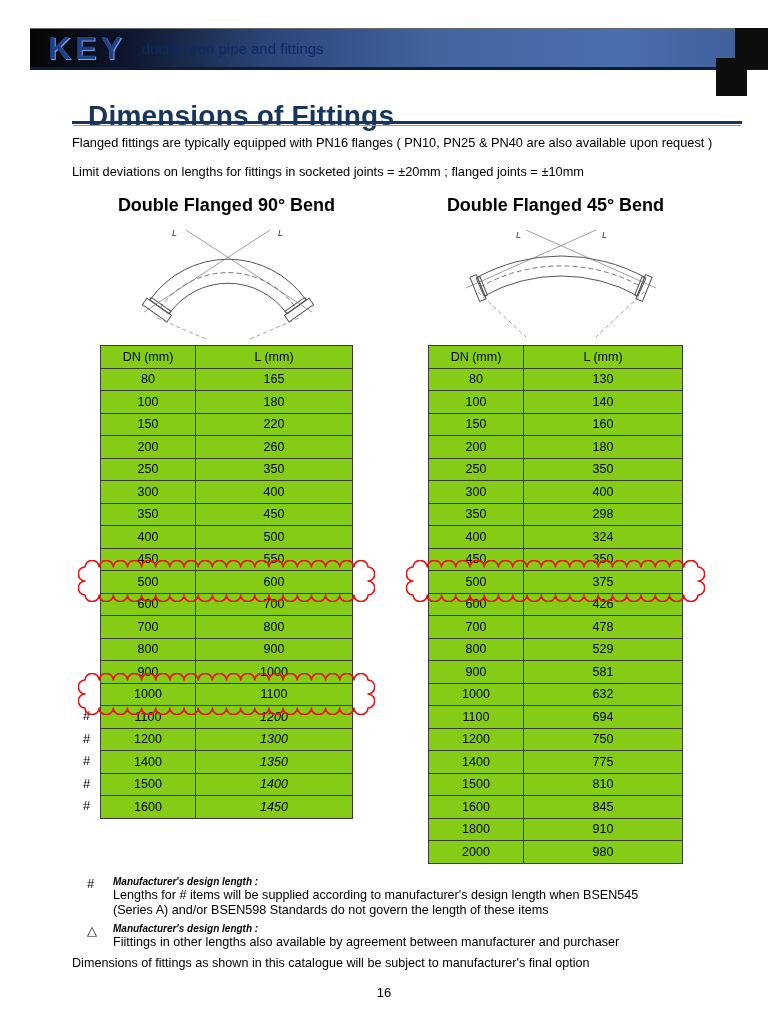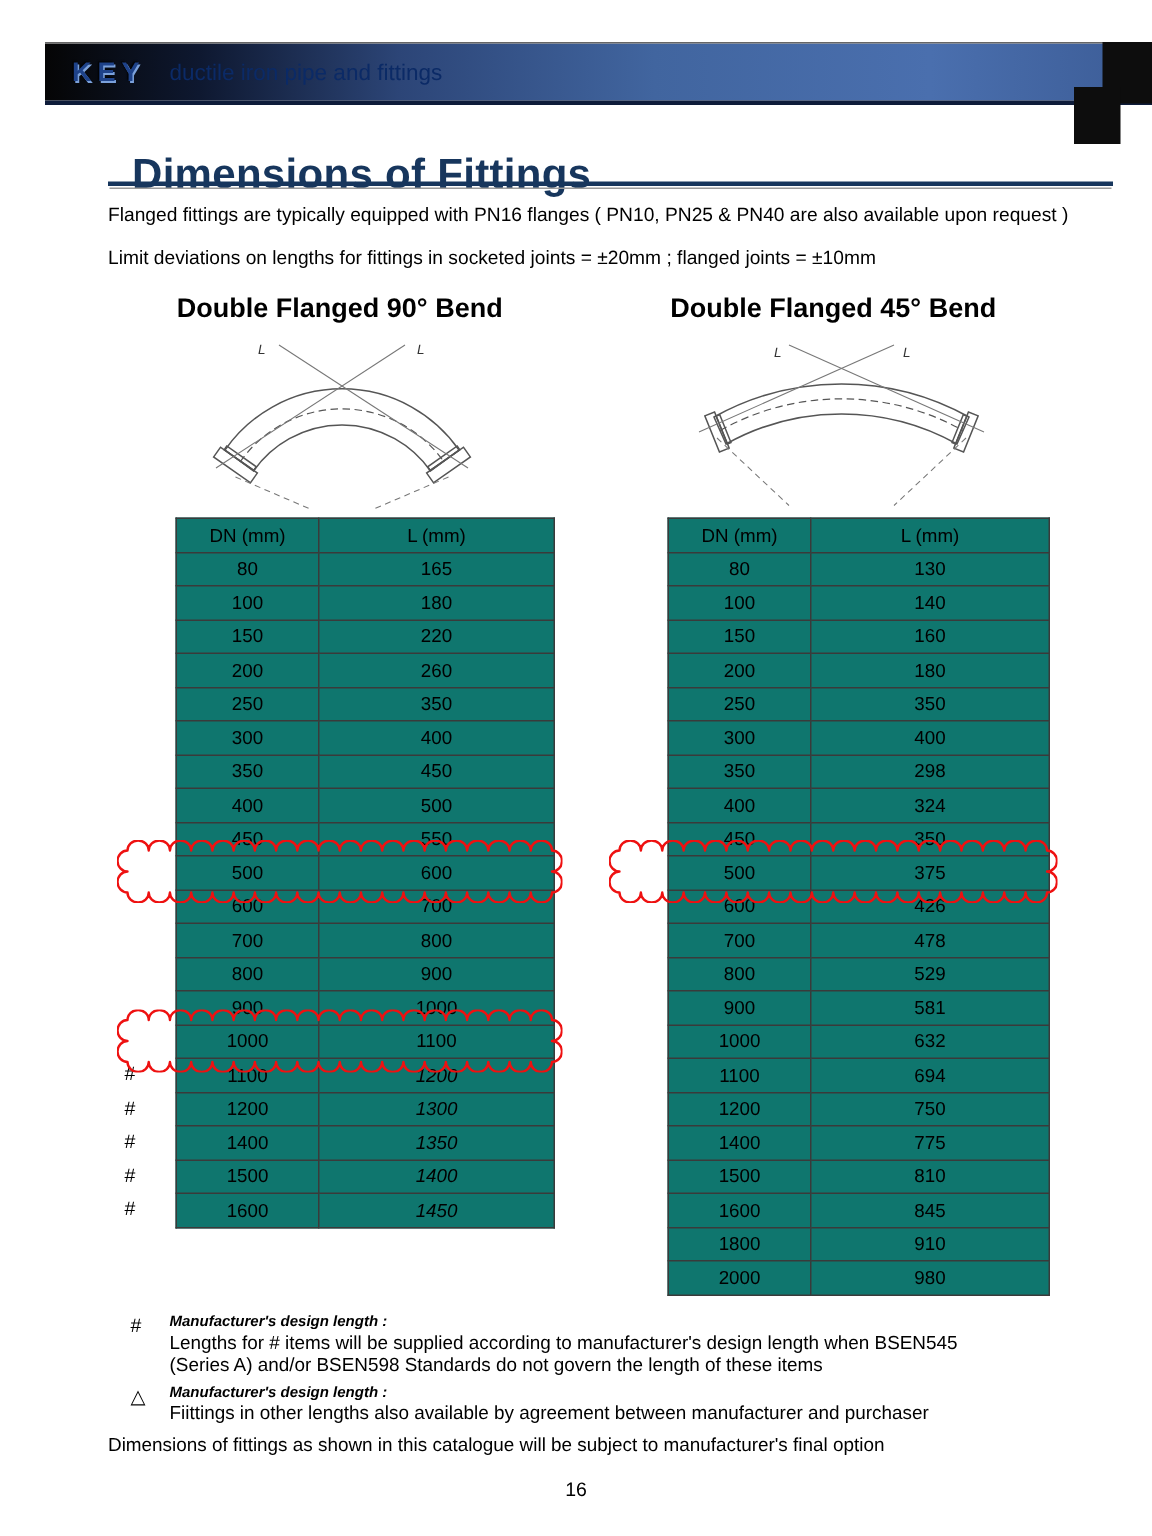--- a/index.html
+++ b/index.html
@@ -9,21 +9,21 @@
     font-family:"Liberation Sans", sans-serif; color:#000;
   }
   
   .band{
     position:absolute; left:30px; right:0; top:28px; height:38px;
     background:linear-gradient(90deg,#050505 0%,#0e1830 14%,#2c4577 32%,#41659f 55%,#4a6fae 80%,#3c5c96 100%);
     border-top:1px solid #666; border-bottom:3px solid #0e1c3a;
     display:flex; align-items:center;
   }
   .logo{
-    font-weight:700; font-size:18px; letter-spacing:4px; margin-left:18px;
+    font-weight:700; font-size:32px; letter-spacing:4px; margin-left:18px;
     color:#1e4289;
     text-shadow:1px 1px 0 rgba(130,170,230,.95), -1px -1px 1px rgba(0,0,0,.85);
   }
   .tagline{ color:#0b2a66; font-size:15px; margin-left:16px; font-weight:500; }
   .corner-tab{ position:absolute; right:0; top:28px; width:33px; height:41px; background:#0d0d0d; }
   .corner-stem{ position:absolute; right:21px; top:58px; width:31px; height:38px; background:#0d0d0d; }
 
   
   .page-title{
     position:absolute; left:72px; top:84px;
@@ -44,21 +44,21 @@
   
   svg.fig{ position:absolute; }
   #fig90{ left:108px; top:220px; }
   #fig45{ left:446px; top:226px; }
   svg.fig text{ font-family:"Liberation Sans",sans-serif; font-style:italic; }
 
   
   .table-wrap{ position:absolute; top:345px; }
   #table0{ left:100px; width:253px; }
   #table1{ left:428px; width:255px; }
-  .table-wrap table{ border-collapse:collapse; width:100%; table-layout:fixed; background:#0f766e;margin-left:17px; }
+  .table-wrap table{ border-collapse:collapse; width:100%; table-layout:fixed; background:#84cc16; }
   .table-wrap th, .table-wrap td{
     border:1px solid #3a3a3a; height:22.5px; box-sizing:border-box;
     text-align:center; vertical-align:middle; padding:0;
     font-size:12.5px; font-weight:400; color:#000;
   }
   .col-dn{ width:95px; }
   td.design{ font-style:italic; }
   .hash-marker{ position:absolute; left:-17px; font-size:13px; color:#000; }
   .cloud{ position:absolute; z-index:4; pointer-events:none; }
 

